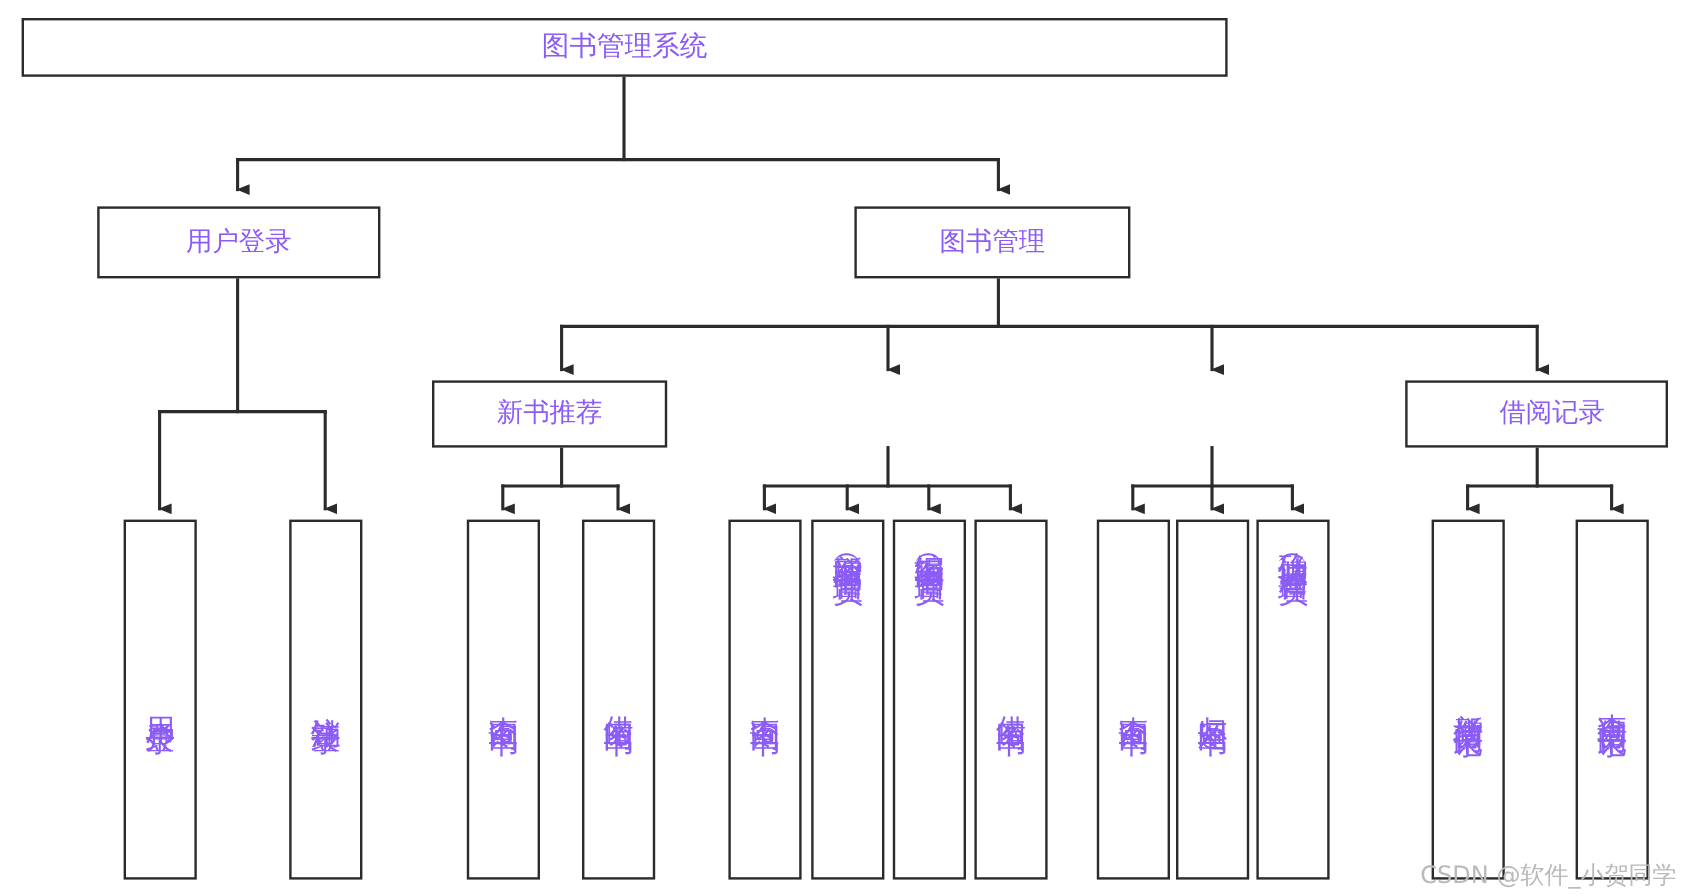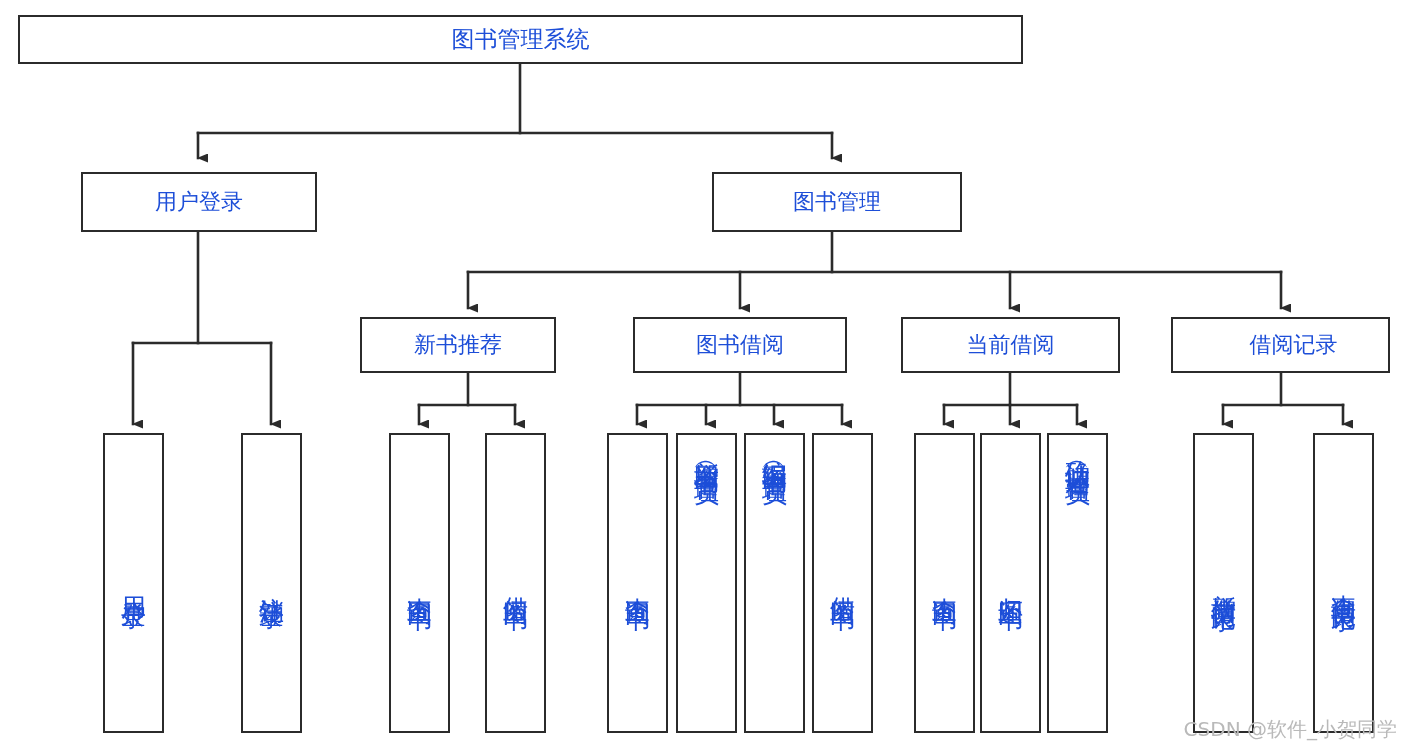--- a/index.html
+++ b/index.html
@@ -30,21 +30,21 @@
     position: absolute;
     box-sizing: border-box;
     background: #ffffff;
     border: 2px solid #2b2b2b;
     display: flex;
     align-items: center;
     justify-content: center;
     z-index: 2;
   }
   .node-label {
-    color: #1d4ed8;
+    color: #8b5cf6;
     font-family: "DejaVu Sans", "Liberation Sans", sans-serif;
     line-height: 1.15;
     white-space: nowrap;
     text-align: center;
   }
   .node.horizontal .node-label {
     font-size: 22px;
   }
   .node.root .node-label {
     font-size: 23px;
@@ -132,33 +132,27 @@
     </g>
   </svg>
 
   <div class="node root horizontal" style="left:18px; top:15px; width:1005px; height:49px;">
     <span class="node-label">图书管理系统</span>
   </div>
 
   <div class="node horizontal" style="left:81px; top:172px; width:236px; height:60px;">
     <span class="node-label">用户登录</span>
   </div>
-  <div class="node horizontal" style="left:712px; top:172px; width:250px; height:60px;">
+  <div class="node horizontal" style="left:712px; top:172px; width:230px; height:60px;">
     <span class="node-label">图书管理</span>
   </div>
 
   <div class="node horizontal" style="left:360px; top:317px; width:196px; height:56px;">
     <span class="node-label">新书推荐</span>
   </div>
-  <div class="node horizontal" style="left:633px; top:317px; width:214px; height:56px;">
-    <span class="node-label">图书借阅</span>
-  </div>
-  <div class="node horizontal" style="left:901px; top:317px; width:219px; height:56px;">
-    <span class="node-label">当前借阅</span>
-  </div>
   <div class="node horizontal" style="left:1171px; top:317px; width:219px; height:56px;padding-left:26px;">
     <span class="node-label">借阅记录</span>
   </div>
 
   <div class="node vertical centered" style="left:103px; top:433px; width:61px; height:300px;">
     <span class="node-label">用户登录</span>
   </div>
   <div class="node vertical centered" style="left:241px; top:433px; width:61px; height:300px;">
     <span class="node-label">注销登录</span>
   </div>

